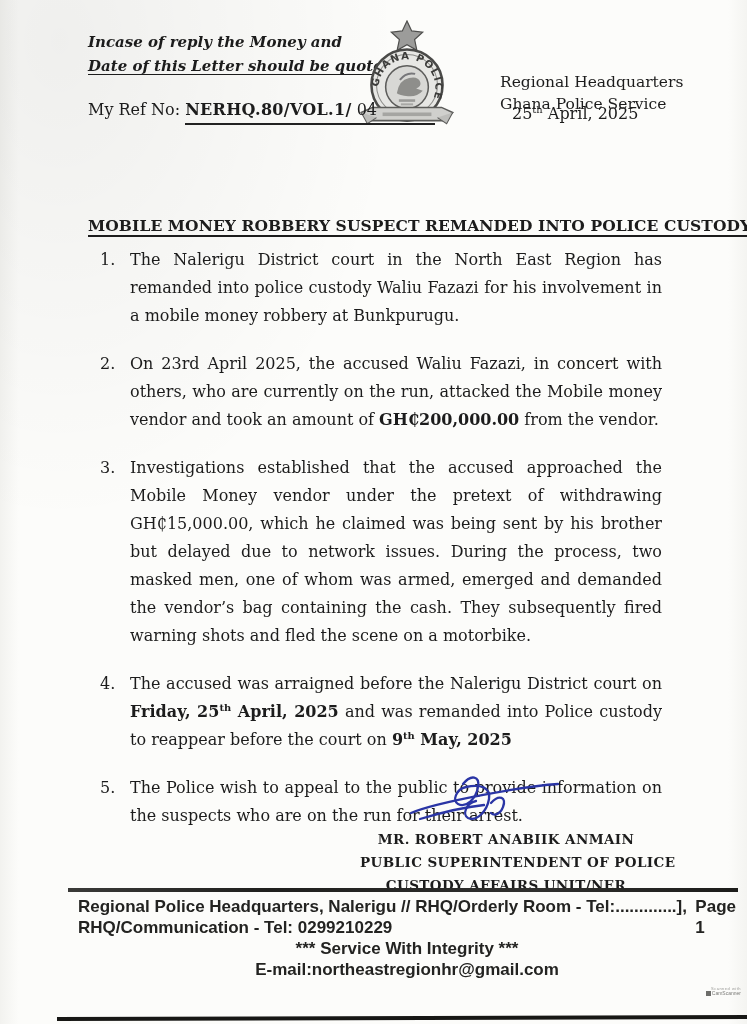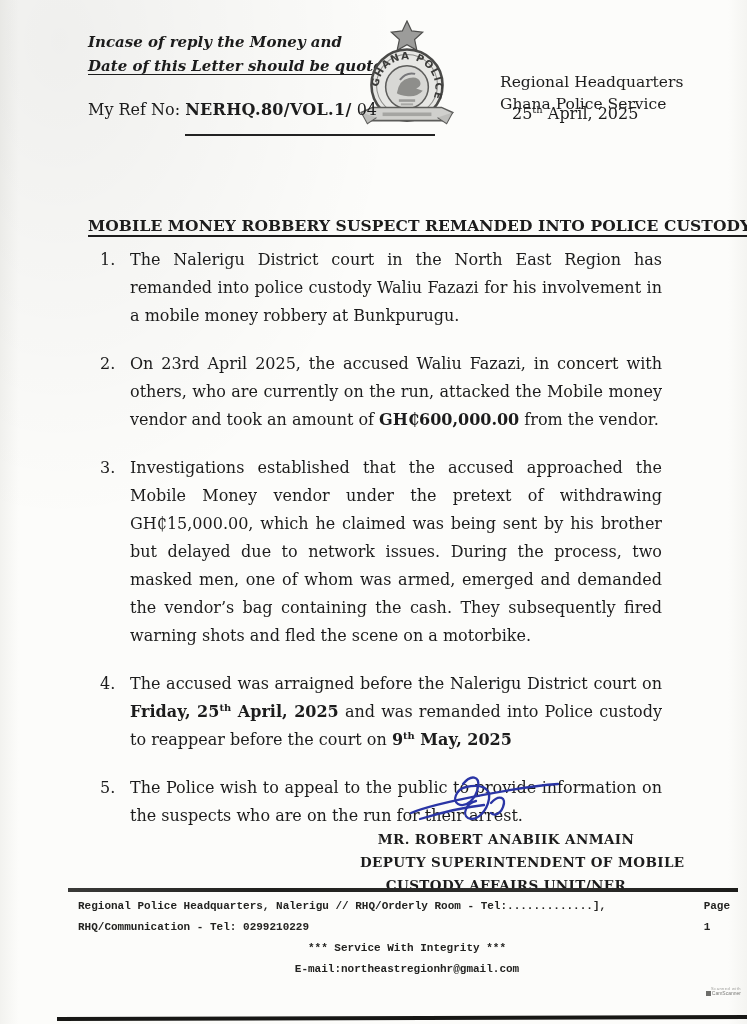--- a/index.html
+++ b/index.html
@@ -19,21 +19,21 @@
 
   
   .note{left:88px;top:30px;font-size:15px;font-weight:bold;font-style:italic;line-height:24px;}
   .note .u{text-decoration:underline;text-underline-offset:3px;}
   .org{left:500px;top:30px;font-size:15.5px;line-height:22px;}
   .org .b{font-weight:normal;margin-top:41px;}
   .date-right{left:512px;top:104px;font-size:16px;}
   sup{font-size:0.62em;vertical-align:super;line-height:0;}
 
   .ref-line{left:88px;top:100px;font-size:16px;white-space:nowrap;}
-  .ref-underlined{border-bottom:2px solid #222;padding-right:58px;padding-bottom:15px;}
+  .ref-underlined{border-bottom:2px solid #222;padding-right:58px;padding-bottom:4px;}
   .ref-bold{font-weight:bold;letter-spacing:0.3px;}
 
   .crest{left:352px;top:20px;width:110px;height:124px;}
 
   
   .press-badge{
     left:88px;top:152px;width:156px;height:24px;
     border:2px solid #1d1d1d;
     padding:5px 12px 6px 12px;
     background:
@@ -60,22 +60,22 @@
   .item .itext{flex:1;text-align:justify;}
 
   
   .sig-script{left:405px;top:772px;width:160px;height:62px;}
   .sig-block{left:360px;top:828px;width:292px;text-align:center;
     font-size:13.5px;font-weight:bold;line-height:23px;letter-spacing:0.4px;white-space:nowrap;}
 
   
   .footer-rule{left:68px;top:888px;width:670px;height:4px;
     background:linear-gradient(90deg,#3a3a38,#1f1f1d 30%,#30302e 70%,#1c1c1a);}
-  .footer{left:78px;top:896px;width:658px;font-family:Liberation Mono, monospace;
-    font-weight:bold;font-size:11px;line-height:21px;color:#232321;}
+  .footer{left:78px;top:896px;width:658px;font-family:Liberation Sans, sans-serif;
+    font-weight:bold;font-size:17px;line-height:21px;color:#232321;}
   .footer .row1{display:flex;justify-content:space-between;}
   .footer .center{text-align:center;}
 
   .scan-mark{right:6px;top:986px;text-align:right;color:#9a9a97;
     font-family:"Liberation Sans", sans-serif;line-height:5px;}
   .scan-mark .l1{font-size:4px;letter-spacing:0.5px;}
   .scan-mark .l2{font-size:5px;color:#7c7c79;}
   .scan-mark .sq{display:inline-block;width:5px;height:5px;background:#6d6d6a;vertical-align:middle;margin-right:1px;}
 
   .bottom-line{left:57px;top:1016px;width:690px;height:4px;background:#171715;transform:rotate(-0.15deg);}
@@ -123,21 +123,21 @@
 
   <div class="abs headline">MOBILE MONEY ROBBERY SUSPECT REMANDED INTO POLICE CUSTODY</div>
 
   <div class="abs list">
     <div class="item">
       <span class="num">1.</span>
       <div class="itext"><span>The Nalerigu District court in the North East Region has remanded into police custody Waliu Fazazi for his involvement in a mobile money robbery at Bunkpurugu.</span></div>
     </div>
     <div class="item">
       <span class="num">2.</span>
-      <div class="itext"><span>On 23rd April 2025, the accused Waliu Fazazi, in concert with others, who are currently on the run, attacked the Mobile money vendor and took an amount of </span><span style="font-weight: bold;">GH₵600,000.00</span><span> from the vendor.</span></div>
+      <div class="itext"><span>On 23rd April 2025, the accused Waliu Fazazi, in concert with others, who are currently on the run, attacked the Mobile money vendor and took an amount of </span><span style="font-weight: bold;">GH₵200,000.00</span><span> from the vendor.</span></div>
     </div>
     <div class="item">
       <span class="num">3.</span>
       <div class="itext"><span>Investigations established that the accused approached the Mobile Money vendor under the pretext of withdrawing GH₵15,000.00, which he claimed was being sent by his brother but delayed due to network issues. During the process, two masked men, one of whom was armed, emerged and demanded the vendor’s bag containing the cash. They subsequently fired warning shots and fled the scene on a motorbike.</span></div>
     </div>
     <div class="item">
       <span class="num">4.</span>
       <div class="itext"><span>The accused was arraigned before the Nalerigu District court on </span><span style="font-weight: bold;">Friday, 25</span><sup style="font-weight: bold;">th</sup><span style="font-weight: bold;"> April, 2025</span><span> and was remanded into Police custody to reappear before the court on </span><span style="font-weight: bold;">9</span><sup style="font-weight: bold;">th</sup><span style="font-weight: bold;"> May, 2025</span></div>
     </div>
     <div class="item">
@@ -150,21 +150,21 @@
     <g fill="none" stroke="#2a35a5" stroke-width="2.3" stroke-linecap="round">
       <path d="M58 12 C 66 2, 75 4, 73 15 C 71 27, 61 36, 53 32 C 47 29, 51 17, 61 15 C 75 12, 86 15, 84 27 C 82 39, 72 50, 63 46 C 57 43, 61 31, 71 29"></path>
       <path d="M6 41 C 32 30, 120 14, 153 12"></path>
       <path d="M15 47 C 35 41, 60 35, 79 33"></path>
       <path d="M86 31 C 94 22, 102 25, 98 35 C 96 41, 90 45, 86 41"></path>
     </g>
   </svg>
 
   <div class="abs sig-block">
     <div>MR. ROBERT ANABIIK ANMAIN</div>
-    <div>DEPUTY SUPERINTENDENT OF MOBILE</div>
+    <div>PUBLIC SUPERINTENDENT OF POLICE</div>
     <div>CUSTODY AFFAIRS UNIT/NER</div>
   </div>
 
   <div class="abs footer-rule"></div>
   <div class="abs footer">
     <div class="row1">
       <span>Regional Police Headquarters, Nalerigu // RHQ/Orderly Room - Tel:.............], RHQ/Communication - Tel: 0299210229</span>
       <span>Page 1</span>
     </div>
     <div class="center">*** Service With Integrity ***</div>

